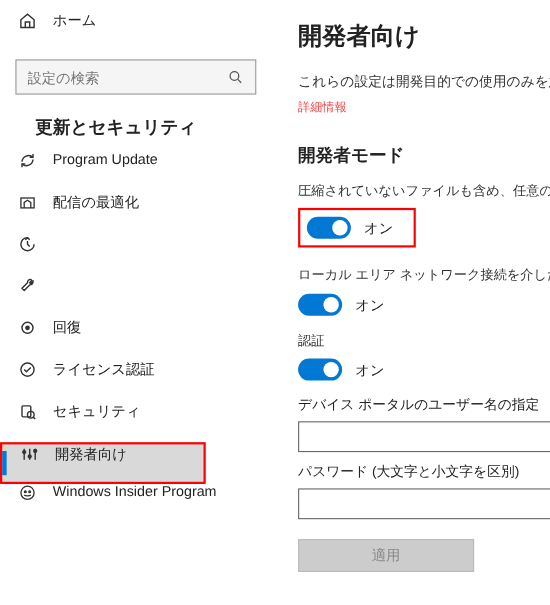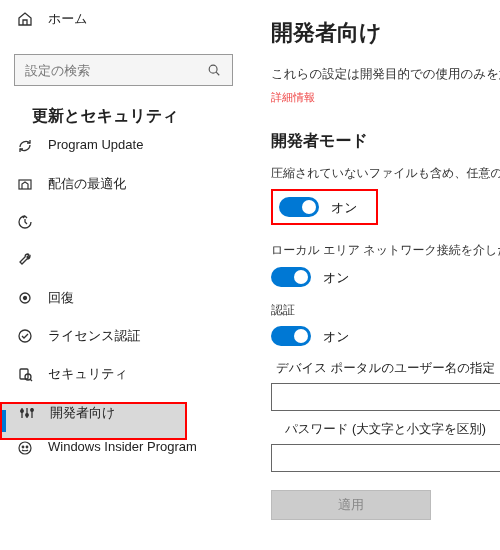--- a/index.html
+++ b/index.html
@@ -86,21 +86,21 @@
     width: 14px; height: 14px; border-radius: 50%;
     background: #fff;
   }
   .toggle-label { font-size: 13px; }
   .red-box {
     border: 2px solid #ff0000;
     padding: 6px 18px 6px 6px;
     display: inline-block;
     margin-bottom: 16px;
   }
-  .field-label { font-size: 12.5px; margin: 10px 0 6px 0; text-align: center; }
+  .field-label { font-size: 12.5px; margin: 10px 0 6px 0; }
   .text-input {
     width: 230px; height: 28px;
     border: 1px solid #666;
     padding: 0 6px;
     font-size: 12px;
   }
   .apply-btn {
     margin-top: 18px;
     width: 160px; height: 30px;
     background: #ccc; border: 1px solid #bbb;

